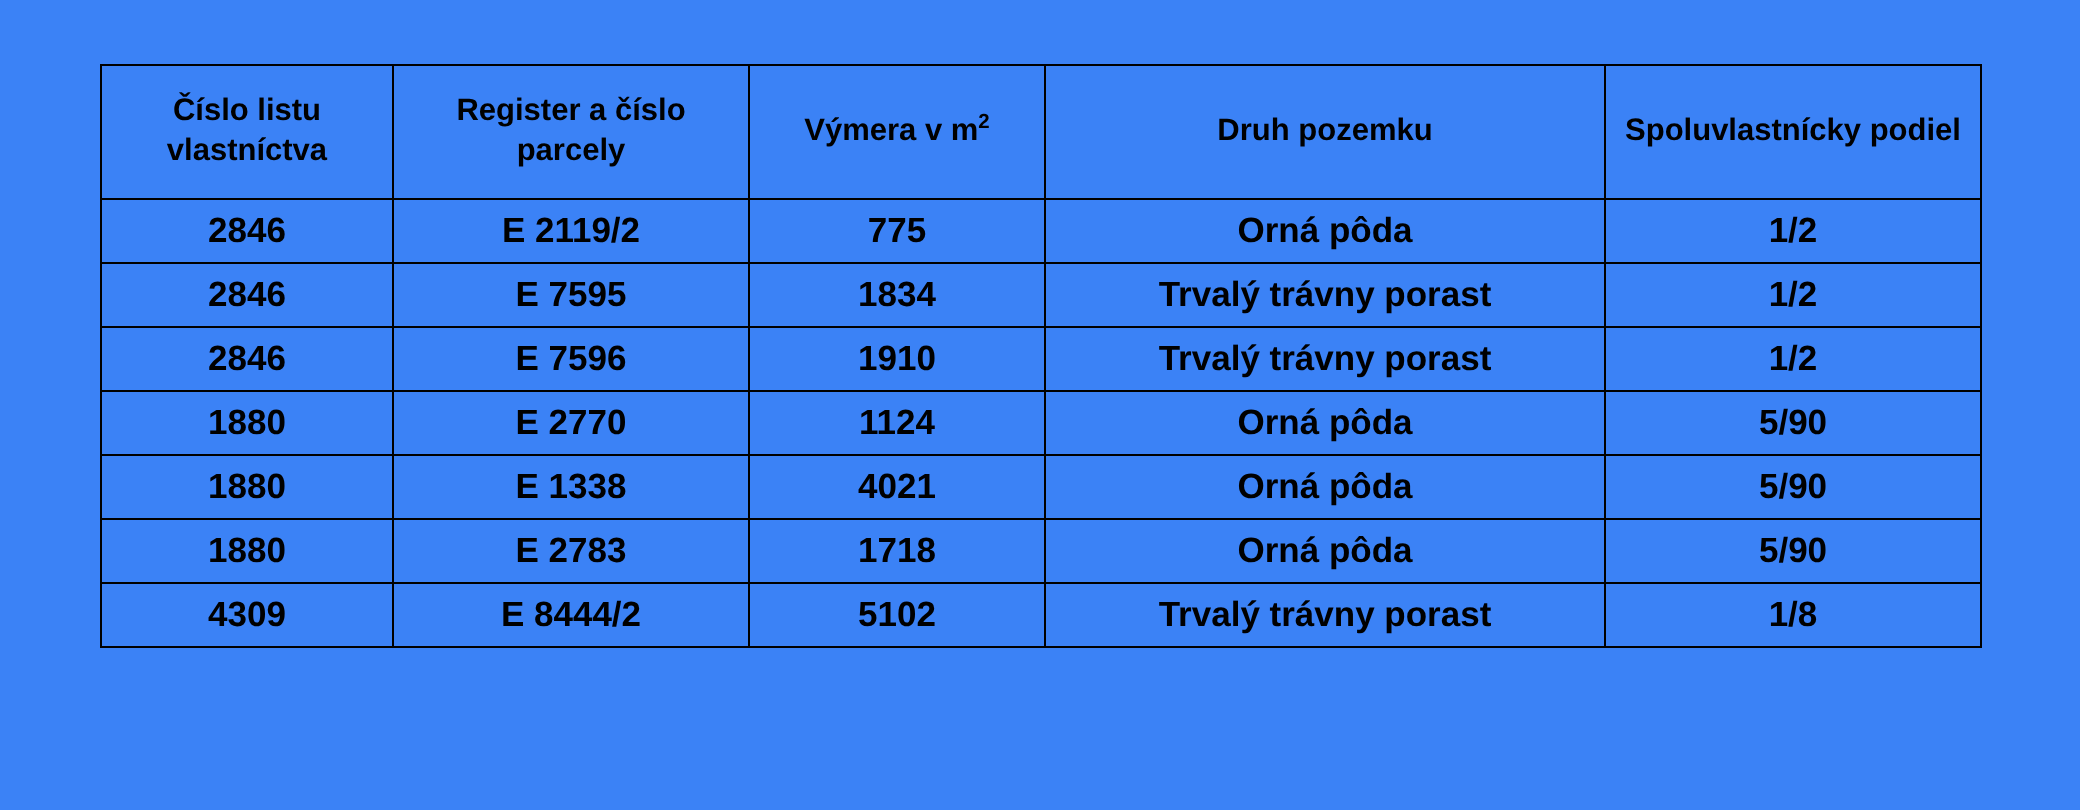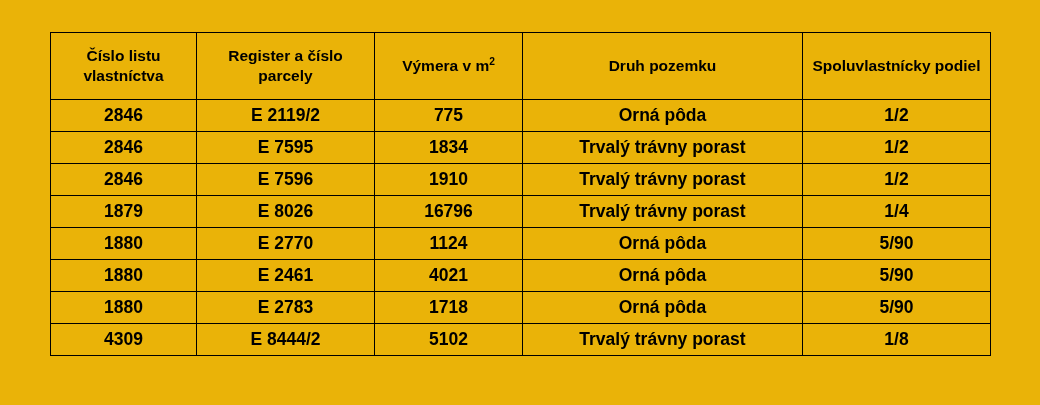--- a/index.html
+++ b/index.html
@@ -11,21 +11,21 @@
     width: 1040px;
     height: 405px;
     font-family: "Liberation Sans", sans-serif;
     color: #000000;
     overflow: hidden;
   }
   .page {
     position: relative;
     width: 1040px;
     height: 405px;
-    background: #eab308;
+    background: #3b82f6;
   }
   .table-wrap {
     position: absolute;
     left: 50px;
     top: 32px;
     width: 940px;
   }
   table.land-table {
     border-collapse: collapse;
     width: 940px;
@@ -101,36 +101,29 @@
           <td>1/2</td>
         </tr>
         <tr>
           <td>2846</td>
           <td>E 7596</td>
           <td>1910</td>
           <td>Trvalý trávny porast</td>
           <td>1/2</td>
         </tr>
         <tr>
-          <td>1879</td>
-          <td>E 8026</td>
-          <td>16796</td>
-          <td>Trvalý trávny porast</td>
-          <td>1/4</td>
-        </tr>
-        <tr>
           <td>1880</td>
           <td>E 2770</td>
           <td>1124</td>
           <td>Orná pôda</td>
           <td>5/90</td>
         </tr>
         <tr>
           <td>1880</td>
-          <td>E 2461</td>
+          <td>E 1338</td>
           <td>4021</td>
           <td>Orná pôda</td>
           <td>5/90</td>
         </tr>
         <tr>
           <td>1880</td>
           <td>E 2783</td>
           <td>1718</td>
           <td>Orná pôda</td>
           <td>5/90</td>

